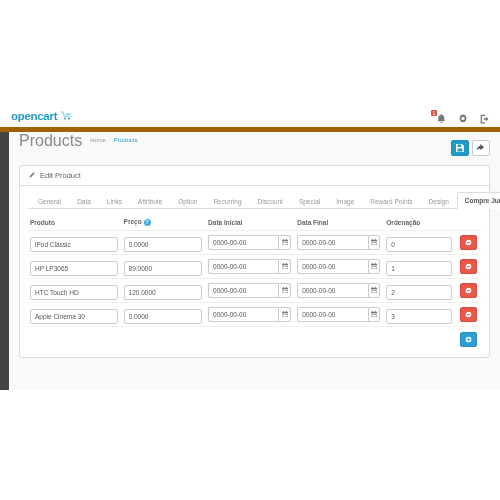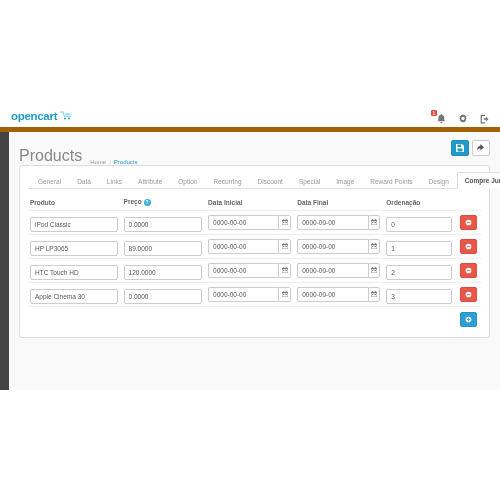--- a/index.html
+++ b/index.html
@@ -94,21 +94,21 @@
     width: 491px; height: 258px;
     background: #f9f9f9;
   }
 
   
   .page-header {
     position: relative;
     height: 33px;
     padding: 0 10px;
     display: flex;
-    align-items: flex-end;
+    align-items: flex-start;
     background: #f9f9f9;
   }
   .page-title {
     font-size: 16px;
     color: #888;
     font-weight: normal;
   }
   .breadcrumb {
     margin-left: 8px;
     font-size: 6px;
@@ -327,20 +327,29 @@
             <span>
               <svg width="9" height="8" viewBox="0 0 16 14" fill="#555">
                 <path d="M6 0v3.2C2.6 3.8 0.4 6.5 0 11c1.6-2.3 3.4-3.2 6-3.2V11l6.5-5.5z"></path>
               </svg>
             </span>
           </div>
         </div>
       </div>
 
       <div class="panel">
+        <div class="panel-heading">
+          <span>
+            <svg width="7" height="7" viewBox="0 0 16 16" fill="#888">
+              <path d="M12.5 0.6l2.9 2.9-8.6 8.6-3.6 0.7 0.7-3.6z"></path>
+              <path d="M1.6 13.6l0.8 0.8-2.4 0.9z"></path>
+            </svg>
+          </span>
+          <span>Edit Product</span>
+        </div>
 
         <div class="panel-body">
 
           <div class="tabs">
             <div class="tab">General</div>
             <div class="tab">Data</div>
             <div class="tab">Links</div>
             <div class="tab">Attribute</div>
             <div class="tab">Option</div>
             <div class="tab">Recurring</div>

